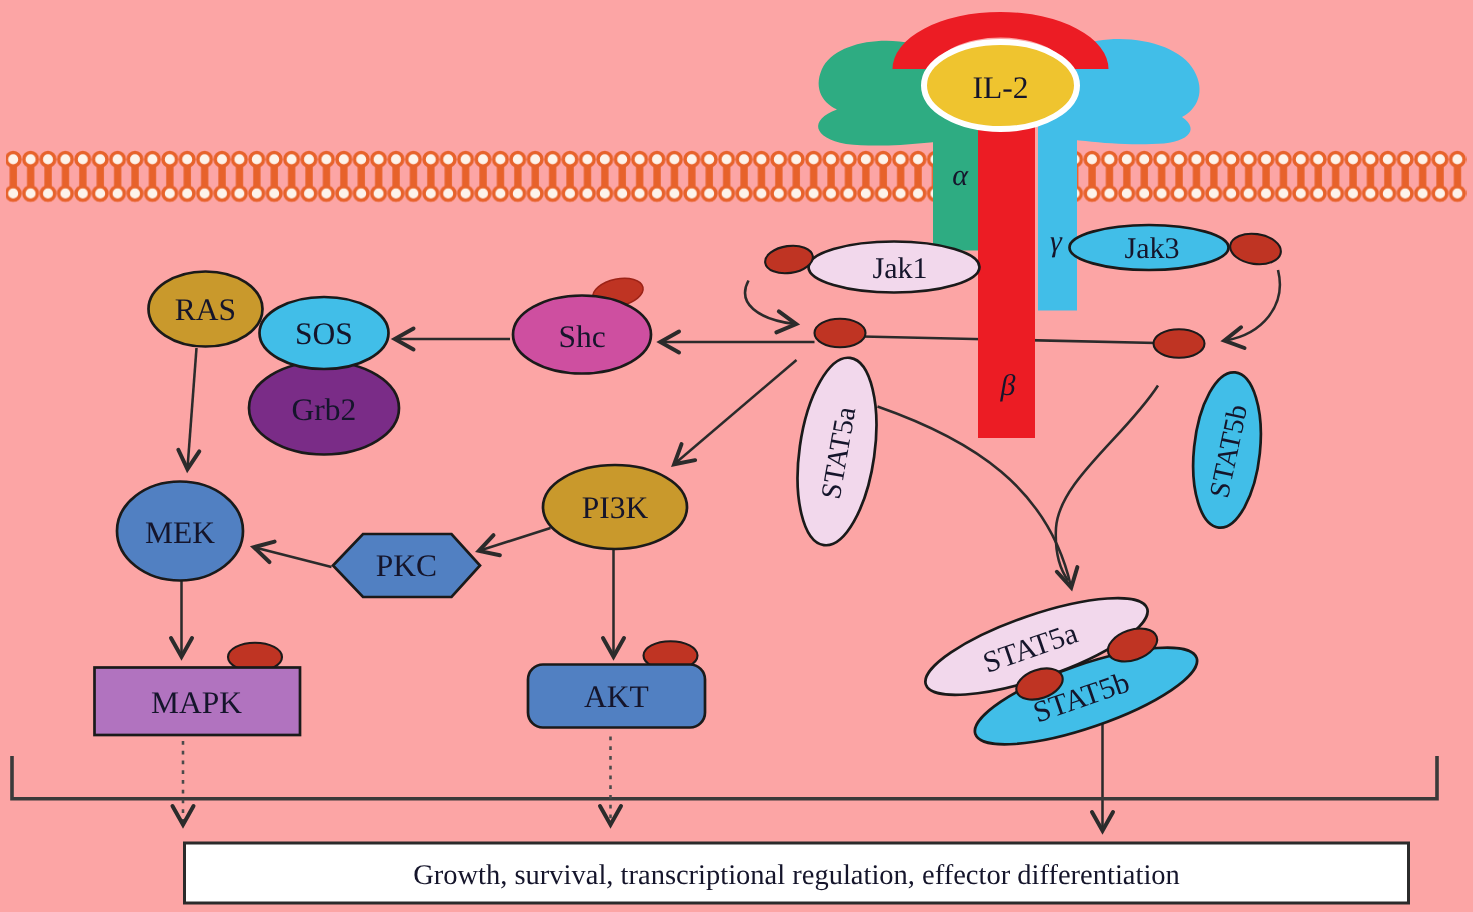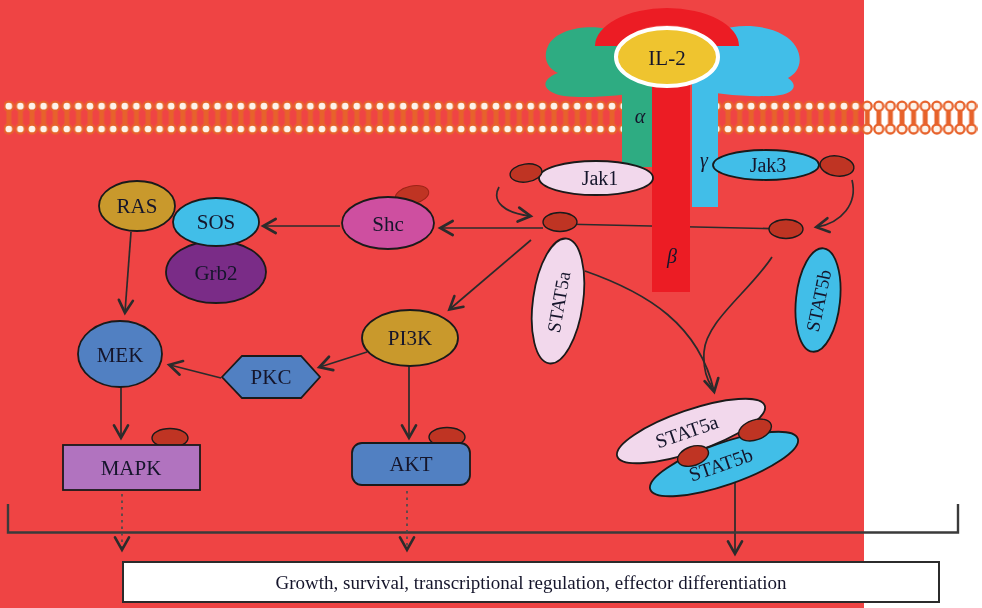--- a/index.html
+++ b/index.html
@@ -1,17 +1,17 @@
 <!DOCTYPE html>
 <html><head>
 <meta charset="utf-8">
 <style>
   html,body{margin:0;padding:0;background:#ffffff;}
   .stage{
-    width:864px;height:608px;position:relative;background:#ef4444;
+    width:982px;height:608px;position:relative;background:#fca5a5;
     font-family:"Liberation Serif","DejaVu Serif",serif;
   }
   svg{display:block;}
   text{
     font-family:"Liberation Serif","DejaVu Serif",serif;
     fill:#15152b;
   }
   .node-label{font-size:21px;}
   .small-label{font-size:20px;}
   .greek{font-size:20px;font-style:italic;}

